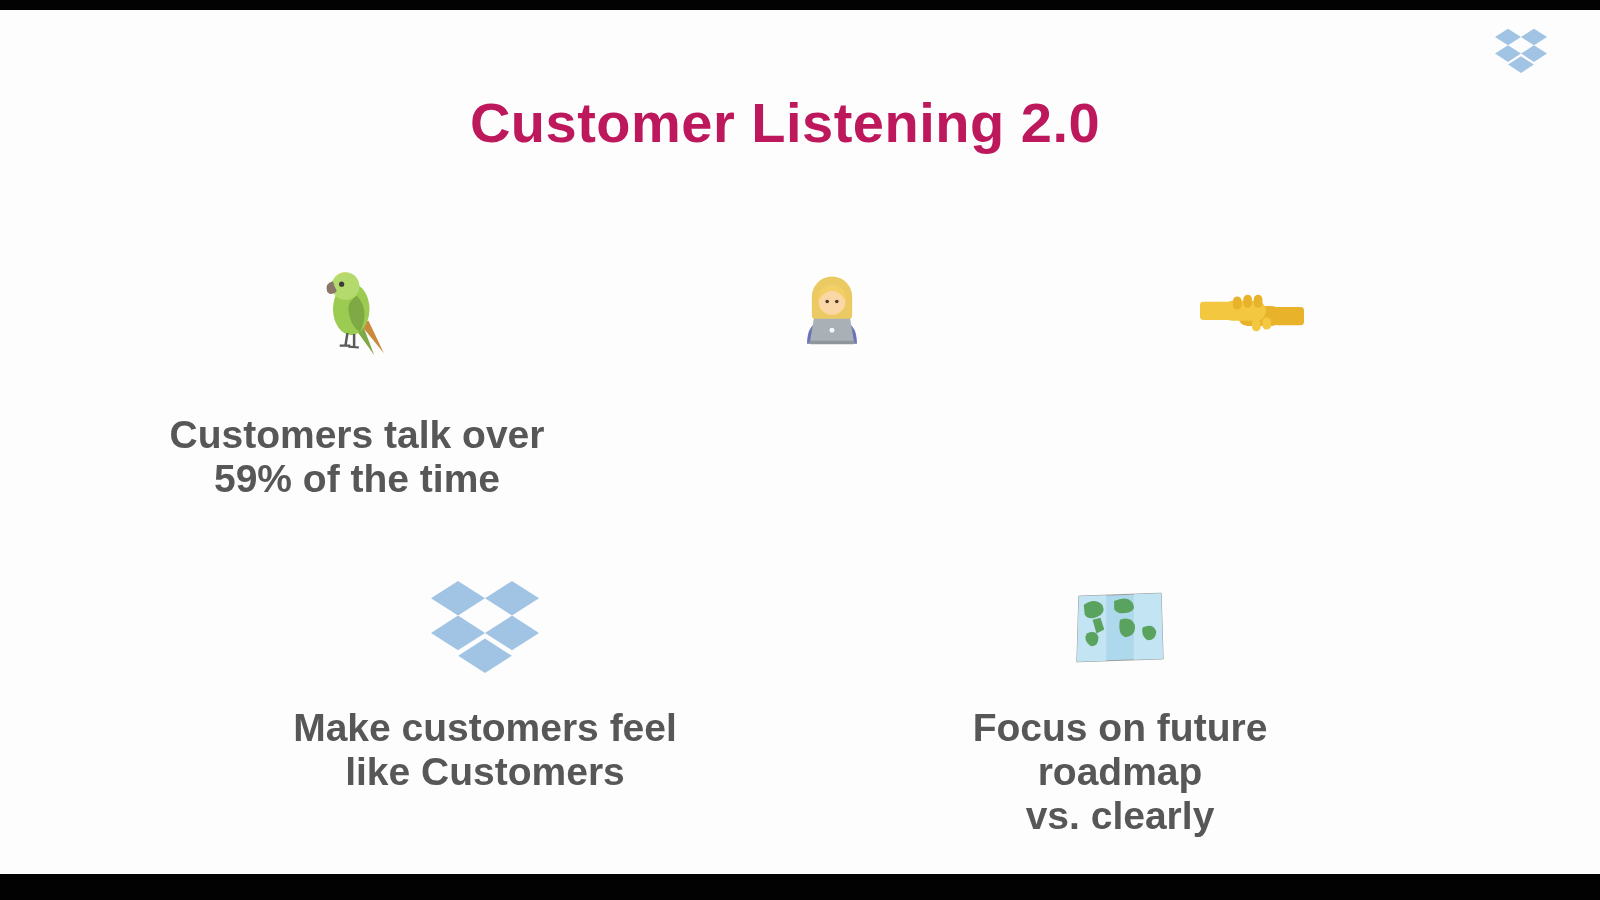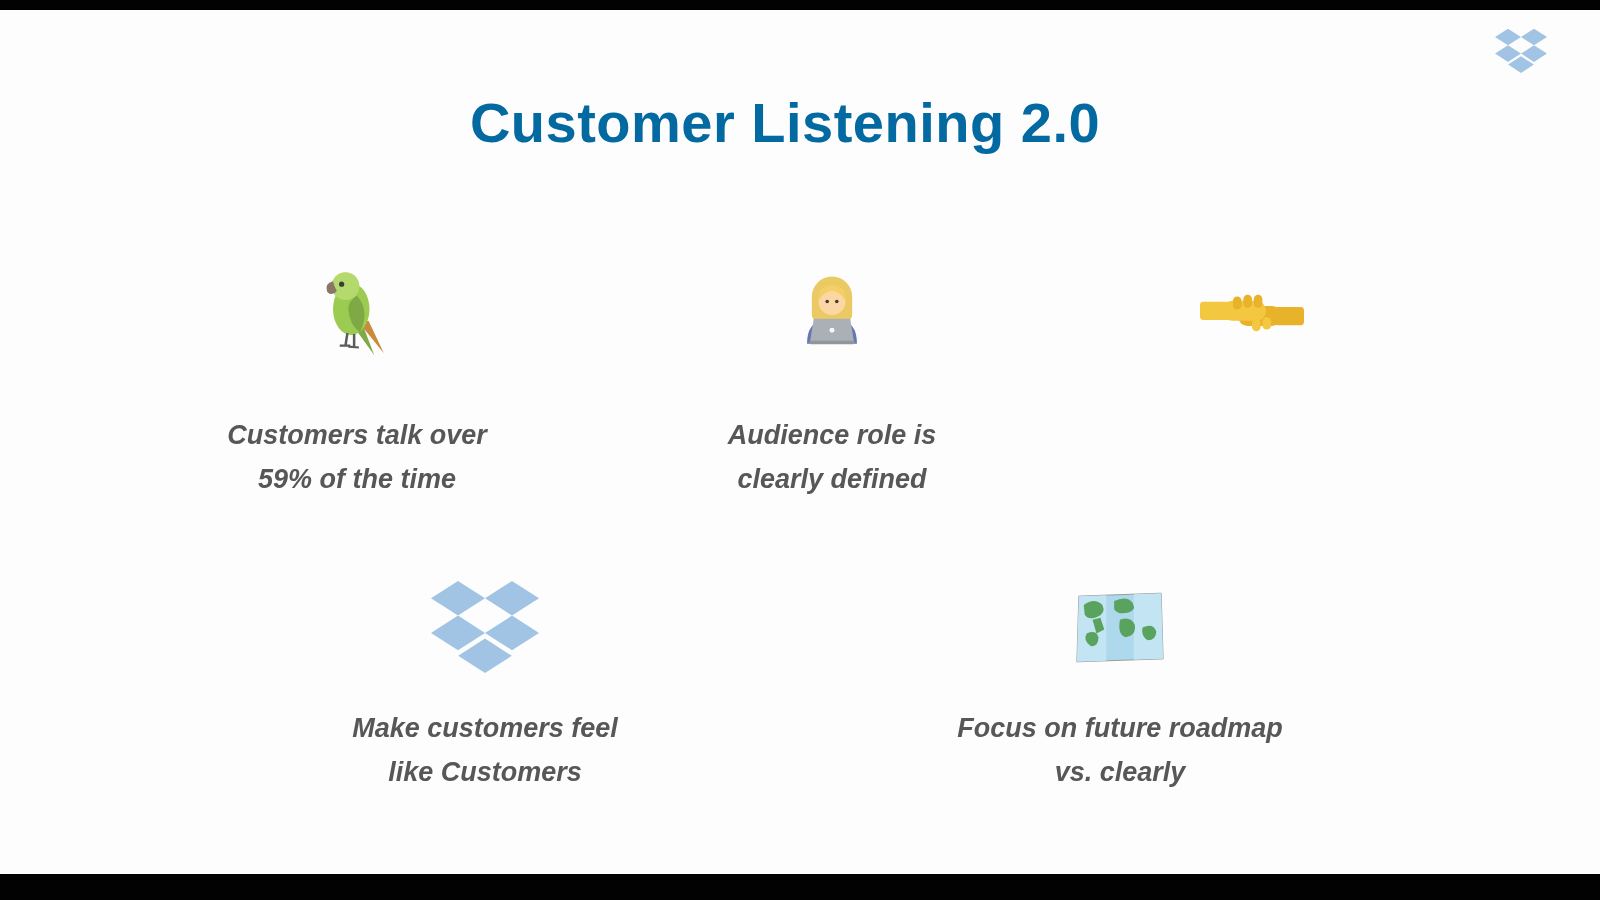--- a/index.html
+++ b/index.html
@@ -13,30 +13,30 @@
 
   .slide {
     position:absolute; top:10px; left:0; width:1600px; height:864px;
     background:#fdfdfd;
   }
 
   .brand { position:absolute; top:18px; right:53px; width:52px; height:46px; }
 
   .title {
     position:absolute; top:80px; left:0; width:1570px;
-    text-align:center; font-size:56px; font-weight:700; color:#0369a1;
+    text-align:center; font-size:56px; font-weight:700; color:#be185d;
     letter-spacing:0.5px;
   }
 
   .item { position:absolute; width:440px; text-align:center; }
   .item .icon { height:105px; display:flex; align-items:center; justify-content:center; }
   .item.row1 .caption { margin-top:48px; }
   .item.row2 .caption { margin-top:26px; }
   .caption div {
-    font-size:27px; font-weight:700; color:#575757; line-height:44px;font-style:italic;
+    font-size:39px; font-weight:700; color:#575757; line-height:44px;
   }
 
   .pos-1 { left:137px;  top:250px; }
   .pos-2 { left:612px;  top:250px; }
   .pos-3 { left:1032px; top:250px; }
   .pos-4 { left:265px;  top:565px; }
   .pos-5 { left:900px;  top:565px; }
 </style>
 </head>
 <body>
@@ -89,24 +89,20 @@
           <circle cx="50" cy="38" r="14" fill="#fbd7a6"></circle>
           <path d="M36 37 Q35 21 50 21 Q65 21 64 37 Q58 27 50 27 Q42 27 36 37" fill="#f2d066"></path>
           <circle cx="45" cy="38" r="1.9" fill="#4a3b2a"></circle>
           <circle cx="55" cy="38" r="1.9" fill="#4a3b2a"></circle>
           <path d="M24 82 Q24 60 40 58 L60 58 Q76 60 76 82 Z" fill="#6b74b8"></path>
           <path d="M31 56 L69 56 L73 81 L27 81 Z" fill="#a9b0b6"></path>
           <rect x="26" y="79" width="48" height="3.5" rx="1.7" fill="#8f969c"></rect>
           <circle cx="50" cy="68" r="2.6" fill="#f5f7f9"></circle>
         </svg>
       </div>
-      <div class="caption">
-        <div>Audience role is</div>
-        <div>clearly defined</div>
-      </div>
     </div>
 
     <div class="item row1 pos-3">
       <div class="icon">
         <svg viewBox="0 0 120 70" width="104" height="62">
           <rect x="0" y="22" width="34" height="21" rx="4" fill="#f3c73f"></rect>
           <rect x="86" y="28" width="34" height="21" rx="4" fill="#e8b32a"></rect>
           <rect x="44" y="27" width="50" height="23" rx="11" fill="#e8b32a"></rect>
           <rect x="26" y="21" width="50" height="23" rx="11" fill="#f3c73f"></rect>
           <rect x="38" y="16" width="10" height="15" rx="5" fill="#e8b32a"></rect>

